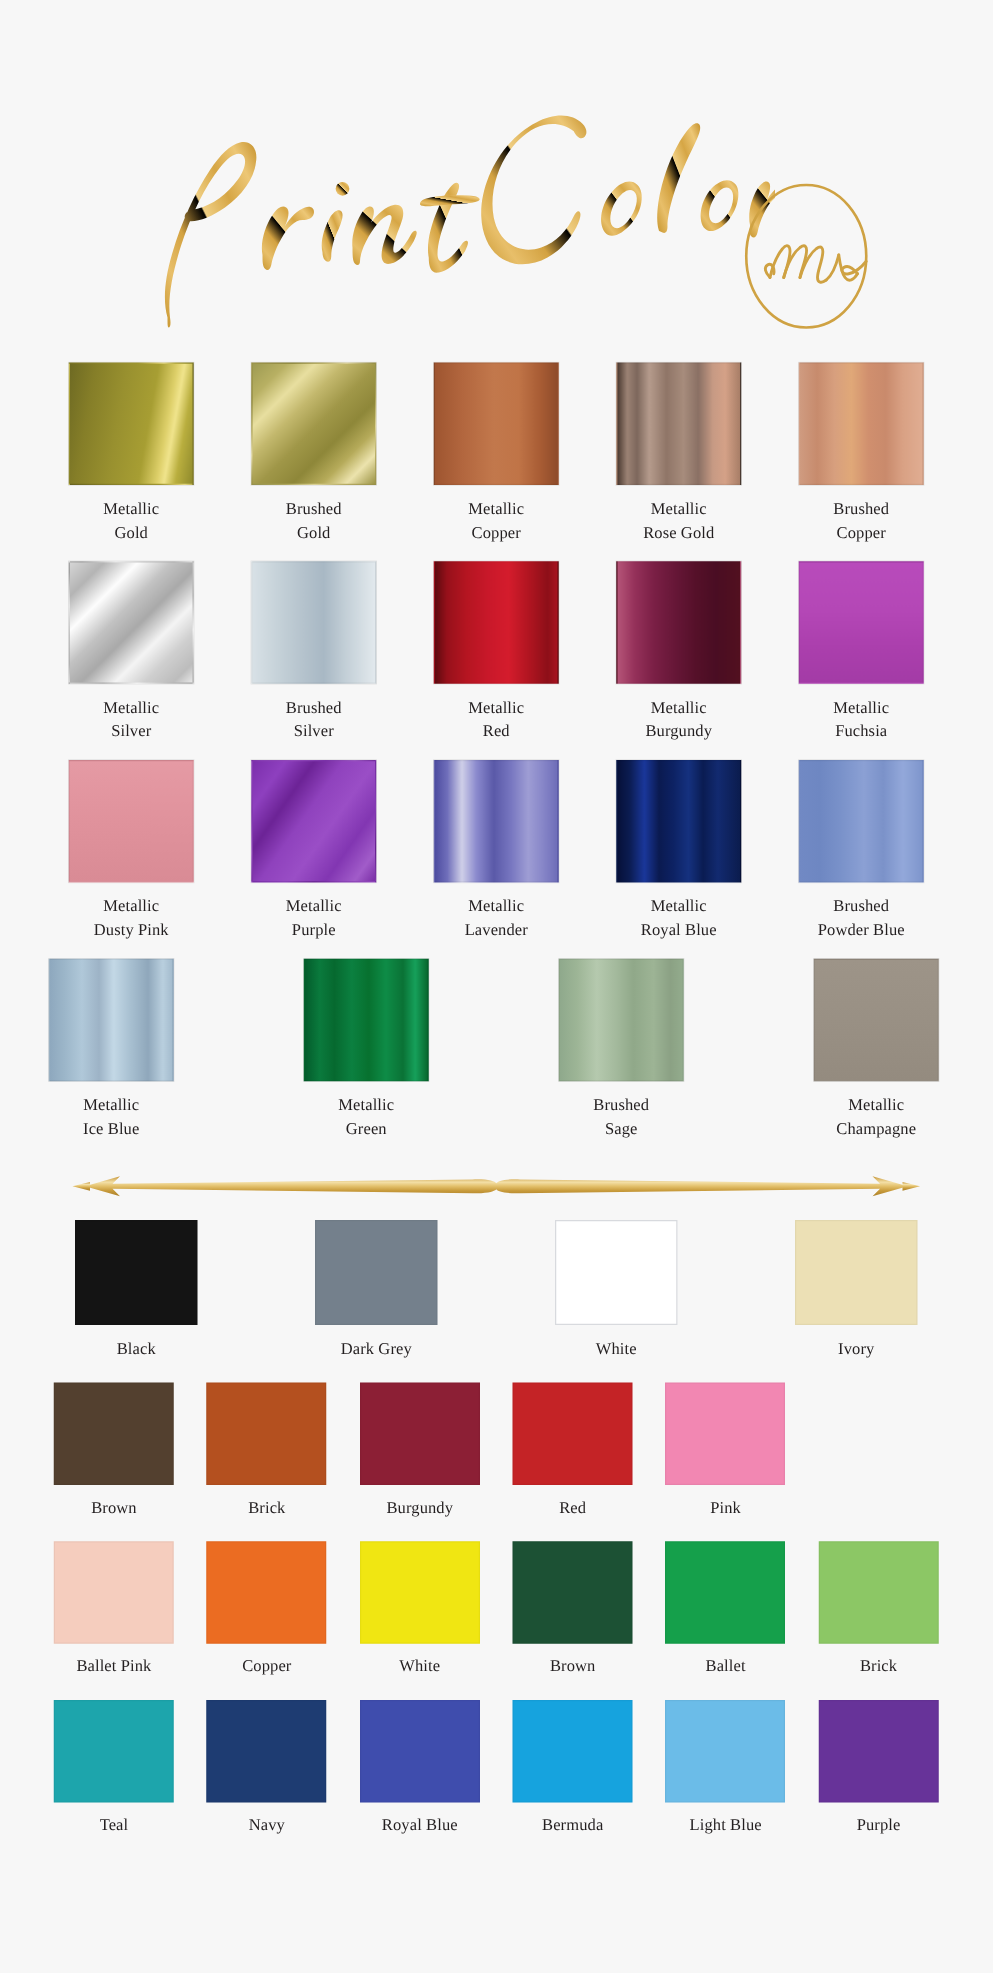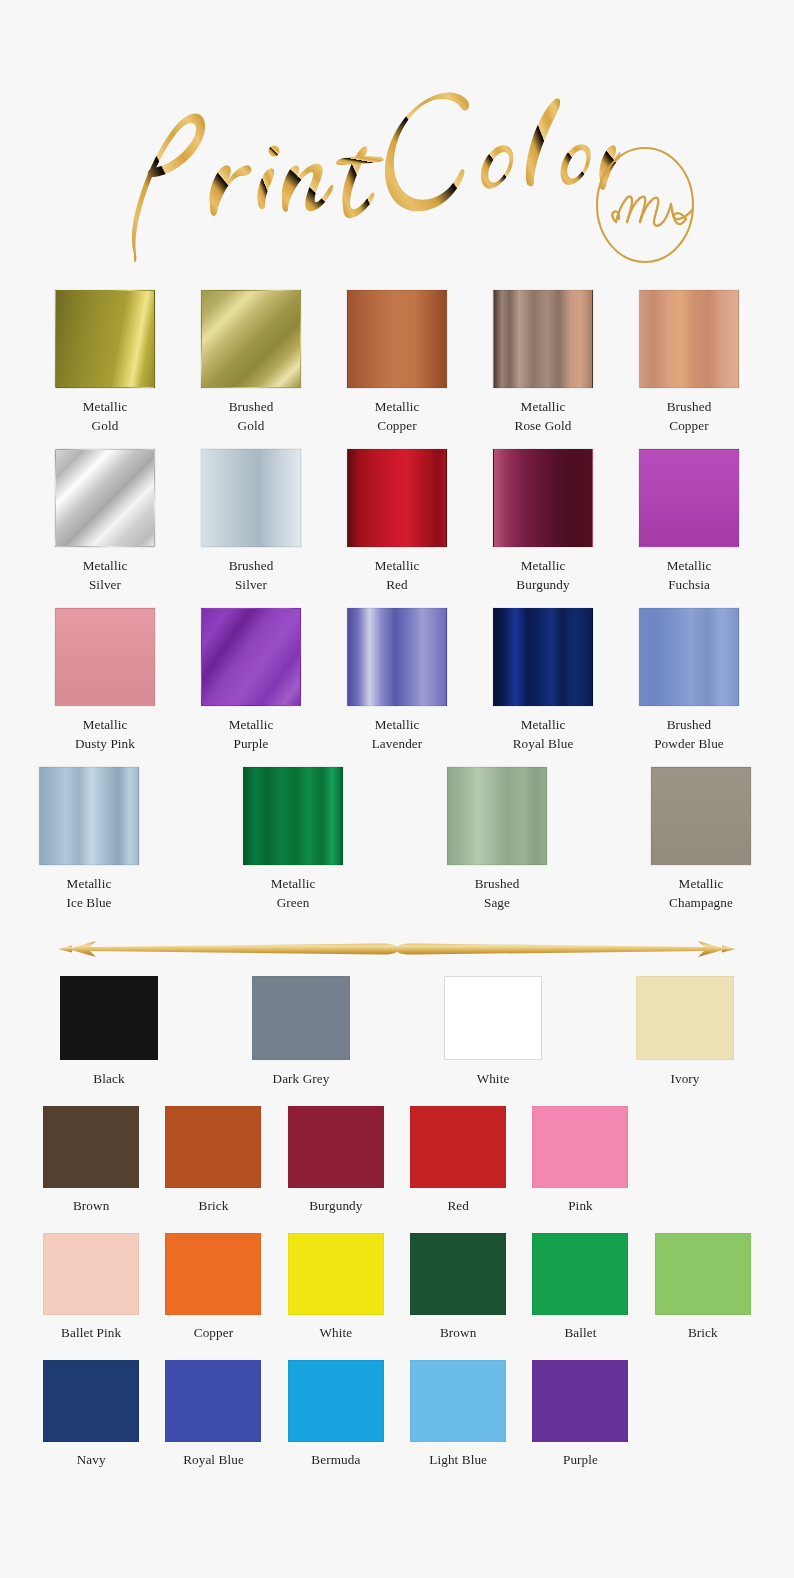--- a/index.html
+++ b/index.html
@@ -369,20 +369,24 @@
       <div class="cell">
         <div class="swatch solid" style="background-color: rgb(140, 199, 101);"></div>
         <div class="label">Brick</div>
       </div>
     </div>
 
     <div class="spacer-18"></div>
 
     <div class="s-row-6">
       <div class="cell">
+        <div class="swatch solid" style="background-color: rgb(29, 165, 172);"></div>
+        <div class="label">Teal</div>
+      </div>
+      <div class="cell">
         <div class="swatch solid" style="background-color: rgb(30, 60, 114);"></div>
         <div class="label">Navy</div>
       </div>
       <div class="cell">
         <div class="swatch solid" style="background-color: rgb(63, 77, 173);"></div>
         <div class="label">Royal Blue</div>
       </div>
       <div class="cell">
         <div class="swatch solid" style="background-color: rgb(22, 163, 222);"></div>
         <div class="label">Bermuda</div>

